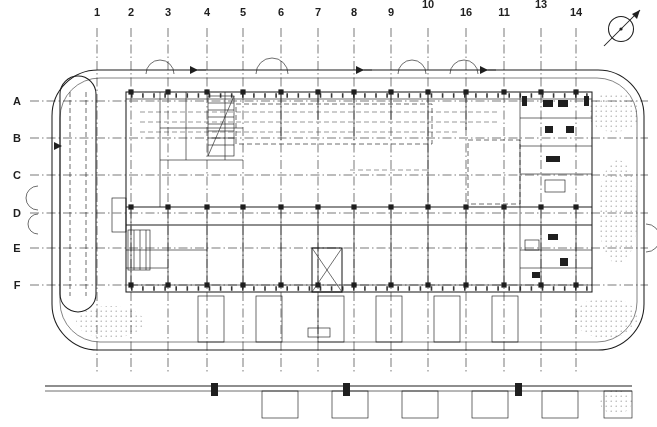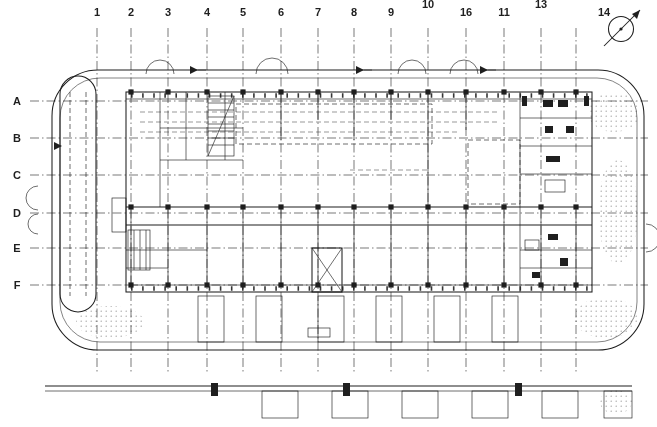--- a/index.html
+++ b/index.html
@@ -281,21 +281,21 @@
       <div class="grid-label" style="left: 207px; top: 12px;">4</div>
       <div class="grid-label" style="left: 243px; top: 12px;">5</div>
       <div class="grid-label" style="left: 281px; top: 12px;">6</div>
       <div class="grid-label" style="left: 318px; top: 12px;">7</div>
       <div class="grid-label" style="left: 354px; top: 12px;">8</div>
       <div class="grid-label" style="left: 391px; top: 12px;">9</div>
       <div class="grid-label" style="left: 428px; top: 4px;">10</div>
       <div class="grid-label" style="left: 466px; top: 12px;">16</div>
       <div class="grid-label" style="left: 504px; top: 12px;">11</div>
       <div class="grid-label" style="left: 541px; top: 4px;">13</div>
-      <div class="grid-label" style="left: 604px; top: 12px;">14</div>
+      <div class="grid-label" style="left: 576px; top: 12px;">14</div>
       <div class="grid-label" style="left: 17px; top: 101px;">A</div>
       <div class="grid-label" style="left: 17px; top: 138px;">B</div>
       <div class="grid-label" style="left: 17px; top: 175px;">C</div>
       <div class="grid-label" style="left: 17px; top: 213px;">D</div>
       <div class="grid-label" style="left: 17px; top: 248px;">E</div>
       <div class="grid-label" style="left: 17px; top: 285px;">F</div>
     </div>
 
 </div>
 

